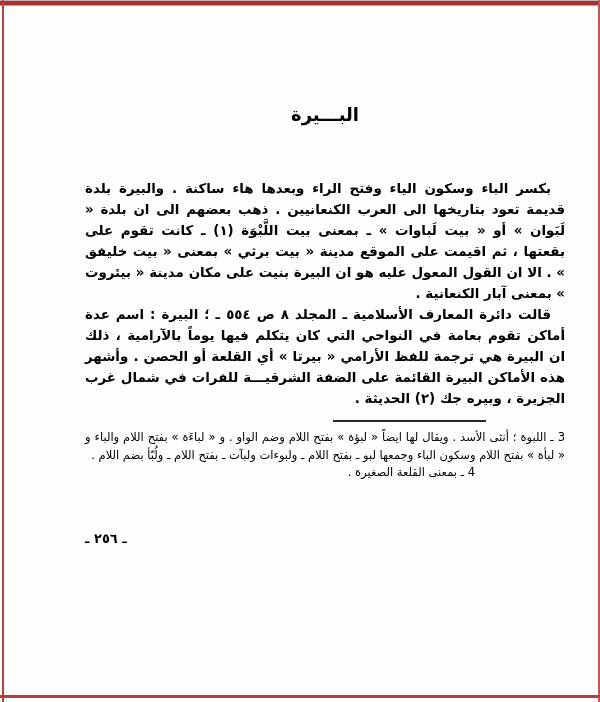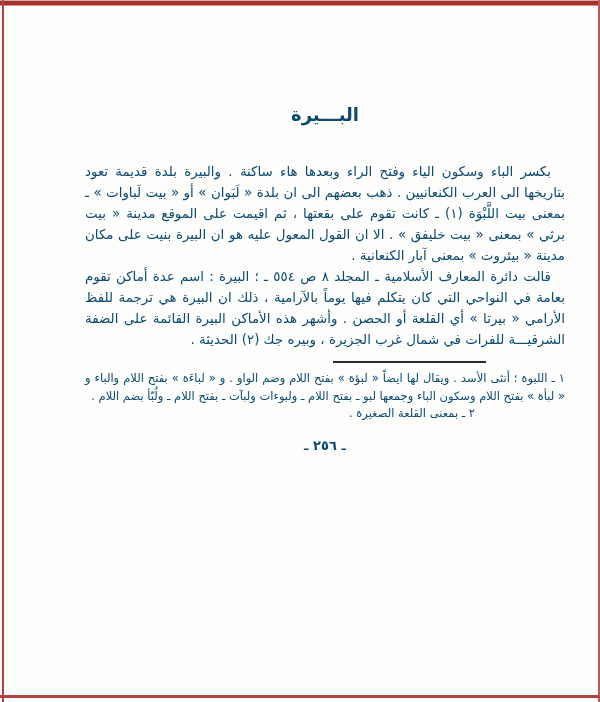--- a/index.html
+++ b/index.html
@@ -4,21 +4,21 @@
 <style>
   html, body { margin: 0; padding: 0; background: #e8e8e8; }
   .page {
     position: relative;
     width: 600px;
     height: 702px;
     margin: 0 auto;
     background: #fdfdfb;
     overflow: hidden;
     font-family: "DejaVu Sans", sans-serif;
-    color: #0c4a6e;
+    color: #000000;
   }
   
   .border-top {
     position: absolute; top: 0; left: 0; right: 0; height: 6px;
     background: linear-gradient(#c4b4b4 0 1px, #ab2f2f 1px 5px, #d89090 5px 6px);
   }
   .border-left {
     position: absolute; top: 0; bottom: 0; left: 2px; width: 2px;
     background: #b54040;
   }
@@ -35,21 +35,21 @@
     direction: rtl;
   }
   .title {
     margin: 0;
     padding-top: 104px;
     font-size: 18px;
     font-weight: bold;
     text-align: center;
     letter-spacing: 0.5px;
   }
-  .body-text { margin-top: 36px; }
+  .body-text { margin-top: 53px; font-weight: bold; }
   .body-text p {
     margin: 0;
     font-size: 13.4px;
     line-height: 21px;
     text-align: justify;
     text-indent: 14px;
   }
   .footnote-sep {
     width: 153px;
     height: 0;
@@ -57,22 +57,22 @@
     margin: 11px 79px 7px 0; 
   }
   .footnotes p {
     margin: 0;
     font-size: 11.5px;
     line-height: 17.5px;
     text-align: justify;
   }
   .footnotes p.f2 { text-indent: 90px; }
   .page-number {
-    margin-top: 15px;
-    text-align: center;
+    margin-top: 49px;
+    text-align: left;
     font-size: 13px;
     font-weight: bold;
     direction: rtl;
   }
 </style>
 </head>
 <body>
 
 <div class="page">
 
@@ -86,20 +86,20 @@
     <h1 class="title">البـــيرة</h1>
 
     <div class="body-text">
       <p>بكسر الباء وسكون الياء وفتح الراء وبعدها هاء ساكنة . والبيرة بلدة قديمة تعود بتاريخها الى العرب الكنعانيين . ذهب بعضهم الى ان بلدة « لَبَوان » أو « بيت لَباوات » ـ بمعنى بيت اللَّبْوَة (١) ـ كانت تقوم على بقعتها ، ثم اقيمت على الموقع مدينة « بيت برثي » بمعنى « بيت خليفق » . الا ان القول المعول عليه هو ان البيرة بنيت على مكان مدينة « بيئروت » بمعنى آبار الكنعانية .</p>
       <p>قالت دائرة المعارف الأسلامية ـ المجلد ٨ ص ٥٥٤ ـ ؛ البيرة : اسم عدة أماكن تقوم بعامة في النواحي التي كان يتكلم فيها يوماً بالآرامية ، ذلك ان البيرة هي ترجمة للفظ الأرامي « بيرتا » أي القلعة أو الحصن . وأشهر هذه الأماكن البيرة القائمة على الضفة الشرقيـــة للفرات في شمال غرب الجزيرة ، وبيره جك (٢) الحديثة .</p>
     </div>
 
     <div class="footnote-sep"></div>
 
     <div class="footnotes">
-      <p class="f1">١ ـ اللبوة ؛ أنثى الأسد . ويقال لها ايضاً « لبؤة » بفتح اللام وضم الواو . و « لباءَة » بفتح اللام والباء و « لبأة » بفتح اللام وسكون الباء وجمعها لبو ـ بفتح اللام ـ ولبوءات ولبآت ـ بفتح اللام ـ ولُبّأ بضم اللام .</p>
-      <p class="f2">٢ ـ بمعنى القلعة الصغيرة .</p>
+      <p class="f1">3 ـ اللبوة ؛ أنثى الأسد . ويقال لها ايضاً « لبؤة » بفتح اللام وضم الواو . و « لباءَة » بفتح اللام والباء و « لبأة » بفتح اللام وسكون الباء وجمعها لبو ـ بفتح اللام ـ ولبوءات ولبآت ـ بفتح اللام ـ ولُبّأ بضم اللام .</p>
+      <p class="f2">4 ـ بمعنى القلعة الصغيرة .</p>
     </div>
 
     <div class="page-number">ـ ٢٥٦ ـ</div>
 
   </div>
 </div>
 
 </body></html>

